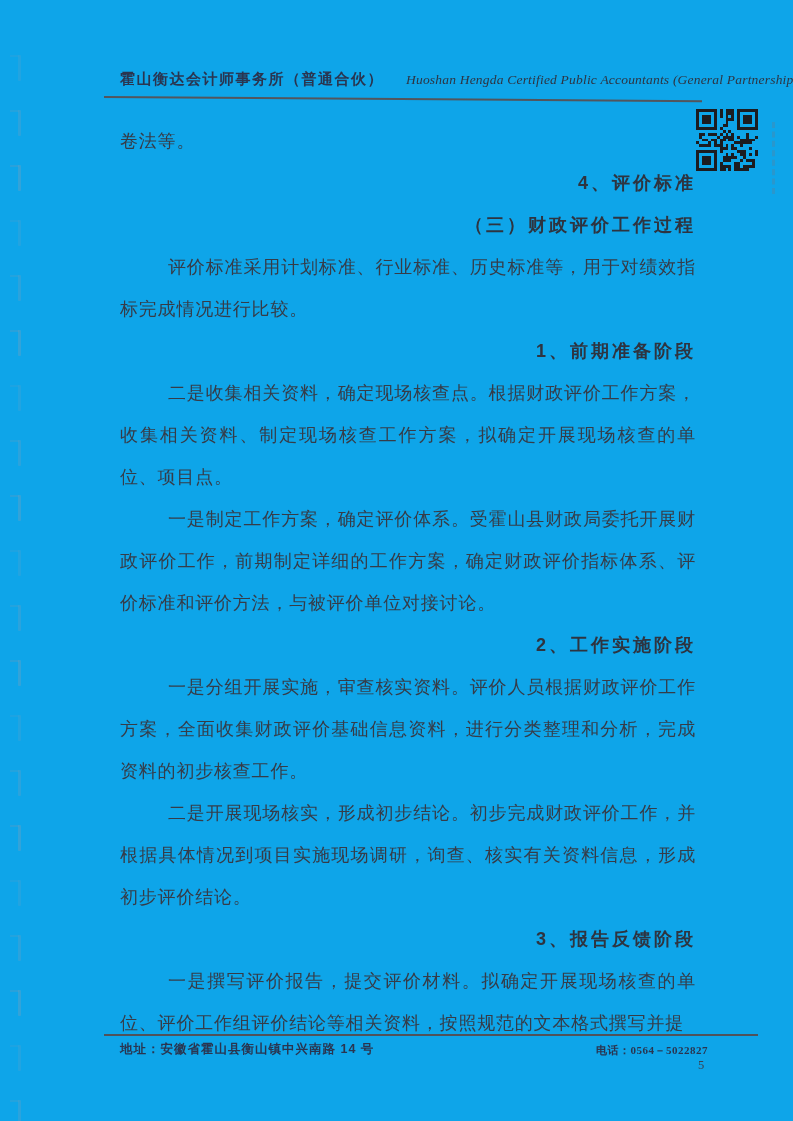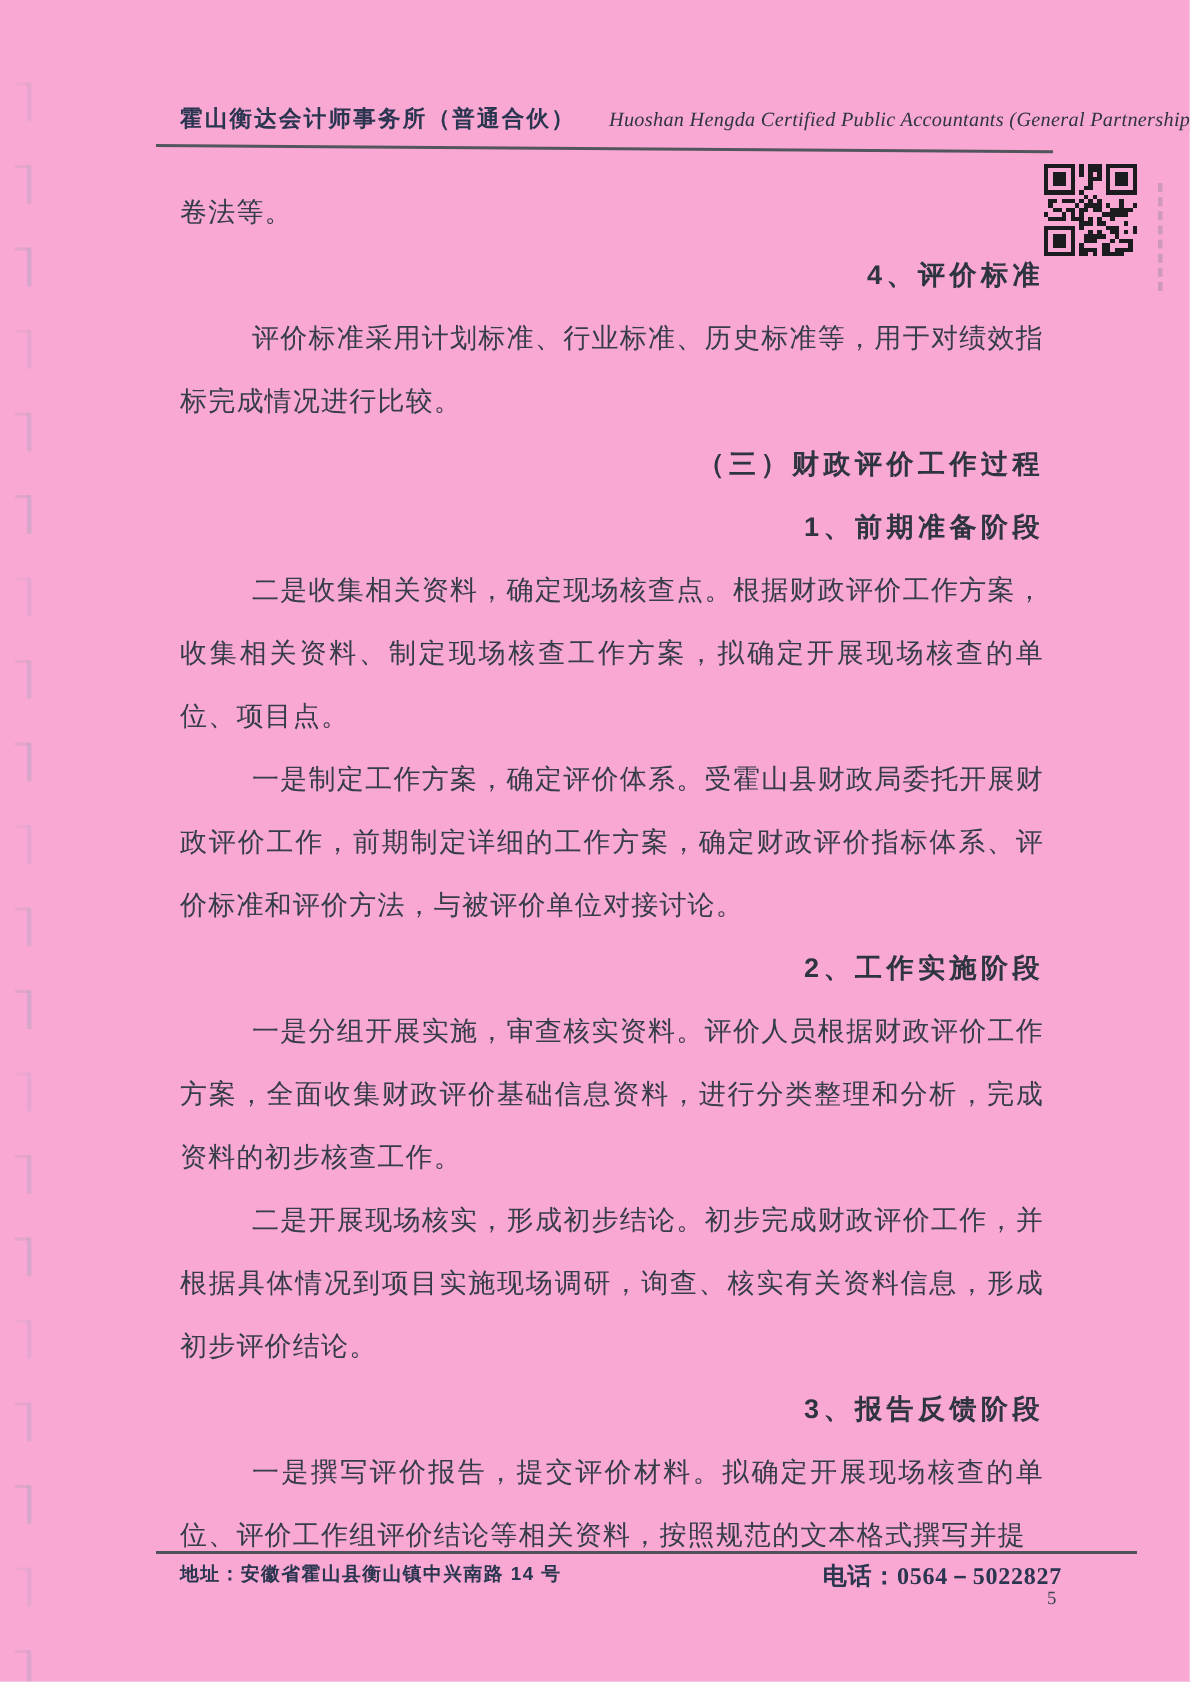--- a/index.html
+++ b/index.html
@@ -5,21 +5,21 @@
   html,body{margin:0;padding:0;}
   body{
     width:793px;height:1121px;
     background:#f6f6f4;
     font-family:"Liberation Serif", serif;
     position:relative;
     overflow:hidden;
   }
   .page{
     position:absolute;inset:0;
-    background:#f9a8d4;
+    background:#0ea5e9;
   }
   
   .header-row{
     position:absolute;left:120px;top:70px;width:580px;
     display:flex;align-items:baseline;gap:22px;white-space:nowrap;
   }
   .firm-cn{
     font-family:"Liberation Sans", sans-serif;
     font-weight:bold;font-size:15px;letter-spacing:1.5px;
     color:#2a3550;
@@ -54,30 +54,30 @@
     font-weight:bold;text-indent:44px;letter-spacing:3px;
     text-align:right;color:#2e3440;
   }
   
   .footer-rule{
     position:absolute;left:104px;top:1034px;width:654px;height:2px;
     background:#50525a;
   }
   .footer-row{
     position:absolute;left:120px;top:1041px;width:588px;
-    display:flex;justify-content:space-between;align-items:flex-start;
+    display:flex;justify-content:space-between;align-items:flex-end;
     white-space:nowrap;
   }
   .footer-address{
     font-family:"Liberation Sans", sans-serif;
     font-weight:bold;font-size:12.5px;letter-spacing:1px;color:#2a3550;
   }
   .footer-phone{
     font-family:"Liberation Serif", serif;
-    font-weight:bold;font-size:16px;letter-spacing:0.5px;color:#2a3550;
+    font-weight:bold;font-size:11px;letter-spacing:0.5px;color:#2a3550;
   }
   .page-number{
     position:absolute;left:698px;top:1058px;
     font-size:12.5px;color:#3a4254;
   }
   
   .binding-marks{position:absolute;left:0;top:0;width:40px;height:1121px;}
   .binding-mark{
     position:absolute;left:18px;width:3px;height:26px;
     background:rgba(140,158,182,0.30);
@@ -349,22 +349,22 @@
         <rect x="14" y="20" width="1" height="1" fill="#1c1c20"></rect>
         <rect x="15" y="20" width="1" height="1" fill="#1c1c20"></rect>
         <rect x="16" y="20" width="1" height="1" fill="#1c1c20"></rect>
         <rect x="17" y="20" width="1" height="1" fill="#1c1c20"></rect>
       </svg>
   </div>
 
   <div class="doc-body">
     <p class="para cont">卷法等。</p>
     <p class="para heading">4、评价标准</p>
+    <p class="para heading">（三）财政评价工作过程</p>
     <p class="para body">评价标准采用计划标准、行业标准、历史标准等，用于对绩效指标完成情况进行比较。</p>
-    <p class="para heading">（三）财政评价工作过程</p>
     <p class="para heading">1、前期准备阶段</p>
     <p class="para body">二是收集相关资料，确定现场核查点。根据财政评价工作方案，收集相关资料、制定现场核查工作方案，拟确定开展现场核查的单位、项目点。</p>
     <p class="para body">一是制定工作方案，确定评价体系。受霍山县财政局委托开展财政评价工作，前期制定详细的工作方案，确定财政评价指标体系、评价标准和评价方法，与被评价单位对接讨论。</p>
     <p class="para heading">2、工作实施阶段</p>
     <p class="para body">一是分组开展实施，审查核实资料。评价人员根据财政评价工作方案，全面收集财政评价基础信息资料，进行分类整理和分析，完成资料的初步核查工作。</p>
     <p class="para body">二是开展现场核实，形成初步结论。初步完成财政评价工作，并根据具体情况到项目实施现场调研，询查、核实有关资料信息，形成初步评价结论。</p>
     <p class="para heading">3、报告反馈阶段</p>
     <p class="para body">一是撰写评价报告，提交评价材料。拟确定开展现场核查的单位、评价工作组评价结论等相关资料，按照规范的文本格式撰写并提</p>
   </div>
 

